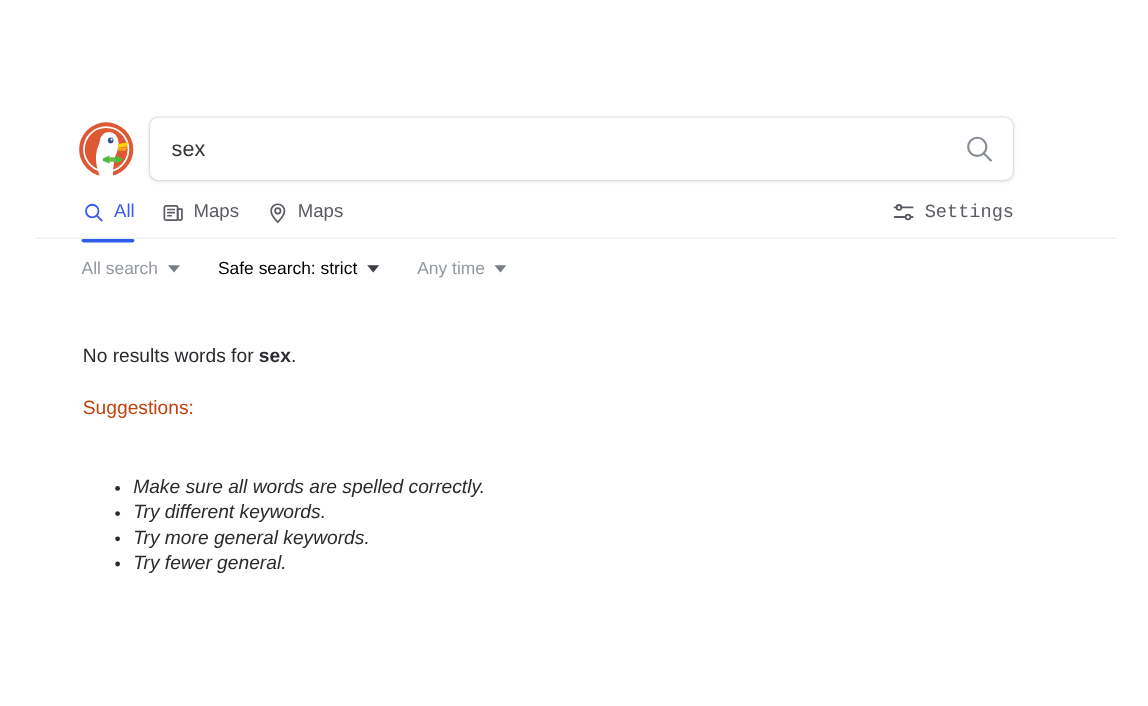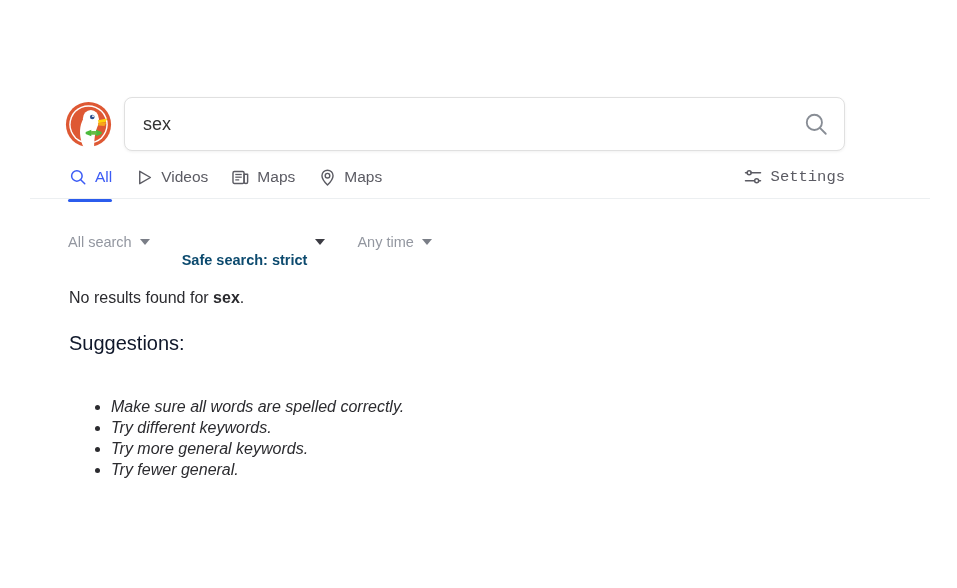--- a/index.html
+++ b/index.html
@@ -152,23 +152,22 @@
     display: flex;
     align-items: center;
     margin-right: 32px;
     cursor: pointer;
   }
   .filter .flabel {
     font-size: 14.5px;
     color: #9397a0;
   }
   .filter.strong .flabel {
-    color: #0c4a6e;
-    font-weight: bold;
-    margin-top: 36px;
+    color: #000000;
+    font-weight: normal;
   }
   .caret {
     margin-left: 8px;
     width: 0;
     height: 0;
     border-left: 5px solid transparent;
     border-right: 5px solid transparent;
     border-top: 6px solid #7a7e87;
   }
   .filter.strong .caret { border-top-color: #3c3c43; }
@@ -180,22 +179,22 @@
     top: 287px;
     font-size: 16px;
     color: #2b2b2f;
     line-height: 1.4;
   }
   .noresults b { font-weight: bold; }
   .suggestions-title {
     position: absolute;
     left: 69px;
     top: 332px;
-    font-size: 20px;
-    color: #0f172a;
+    font-size: 16px;
+    color: #c2410c;
   }
   .suggestions {
     position: absolute;
     left: 69px;
     top: 380px;
     margin: 16px;
     padding: 0 0 0 26px;
     list-style: disc;
     font-style: italic;
   }
@@ -253,28 +252,20 @@
         <svg width="18" height="18" viewBox="0 0 24 24" fill="none">
           <circle cx="10.5" cy="10.5" r="7" stroke="#3b5bf5" stroke-width="2"></circle>
           <line x1="15.6" y1="15.6" x2="21" y2="21" stroke="#3b5bf5" stroke-width="2" stroke-linecap="round"></line>
         </svg>
       </span>
       <span class="tlabel">All</span>
       <span class="underline"></span>
     </a>
 
 
-    <a class="tab" href="#">
-      <span class="ticon">
-        <svg width="19" height="19" viewBox="0 0 24 24" fill="none">
-          <path d="M6 4.2 L19.5 12 L6 19.8 Z" stroke="#5b5b63" stroke-width="1.8" stroke-linejoin="round"></path>
-        </svg>
-      </span>
-      <span class="tlabel">Videos</span>
-    </a>
 
     <a class="tab" href="#">
       <span class="ticon">
         <svg width="19" height="19" viewBox="0 0 24 24" fill="none">
           <rect x="2.5" y="4.5" width="14" height="15" rx="1.8" stroke="#5b5b63" stroke-width="1.8"></rect>
           <path d="M16.5 8 L21 8 L21 17.6 C21 18.6 20.2 19.5 19 19.5 C17.4 19.5 16.5 18.6 16.5 17.6 Z" stroke="#5b5b63" stroke-width="1.8" stroke-linejoin="round"></path>
           <line x1="5.4" y1="8.2" x2="13.6" y2="8.2" stroke="#5b5b63" stroke-width="1.6"></line>
           <line x1="5.4" y1="11.6" x2="13.6" y2="11.6" stroke="#5b5b63" stroke-width="1.6"></line>
           <line x1="5.4" y1="15" x2="10.4" y2="15" stroke="#5b5b63" stroke-width="1.6"></line>
         </svg>
@@ -323,21 +314,21 @@
     <span class="caret"></span>
   </div>
 
   <div class="filter">
     <span class="flabel">Any time</span>
     <span class="caret"></span>
   </div>
 </div>
 
 <div class="noresults">
-  <span>No results found for </span><b>sex</b><span>.</span>
+  <span>No results words for </span><b>sex</b><span>.</span>
 </div>
 
 <div class="suggestions-title">Suggestions:</div>
 
 <ul class="suggestions">
   <li>Make sure all words are spelled correctly.</li>
   <li>Try different keywords.</li>
   <li>Try more general keywords.</li>
   <li>Try fewer general.</li>
 </ul>

